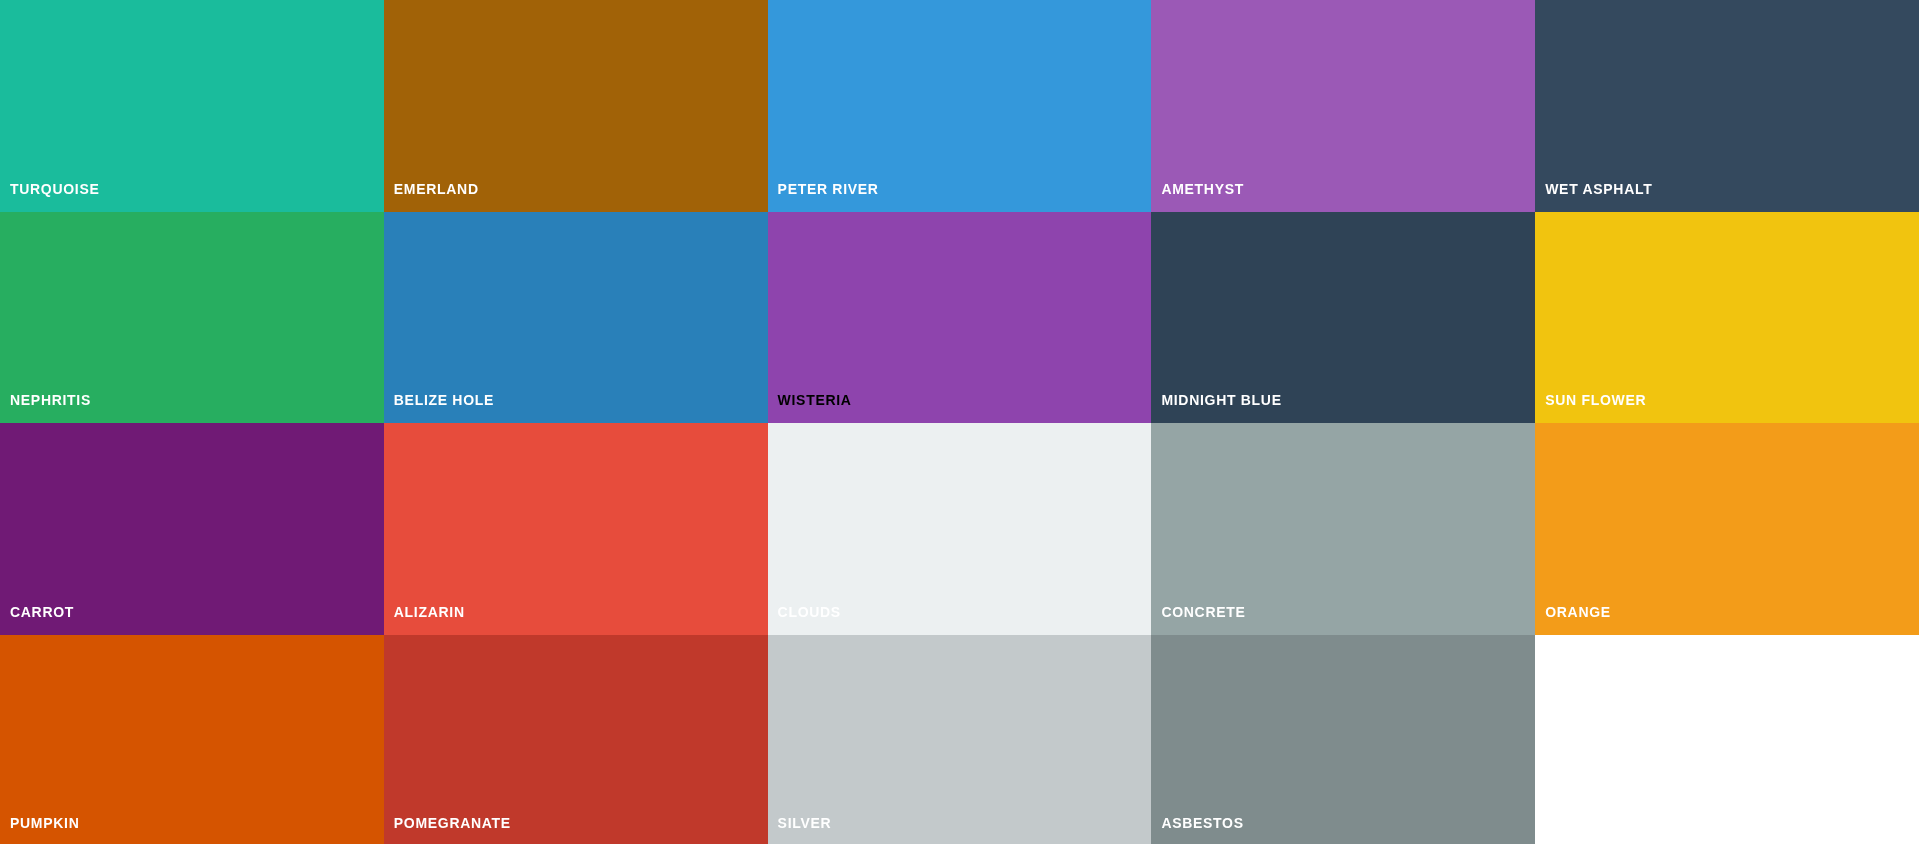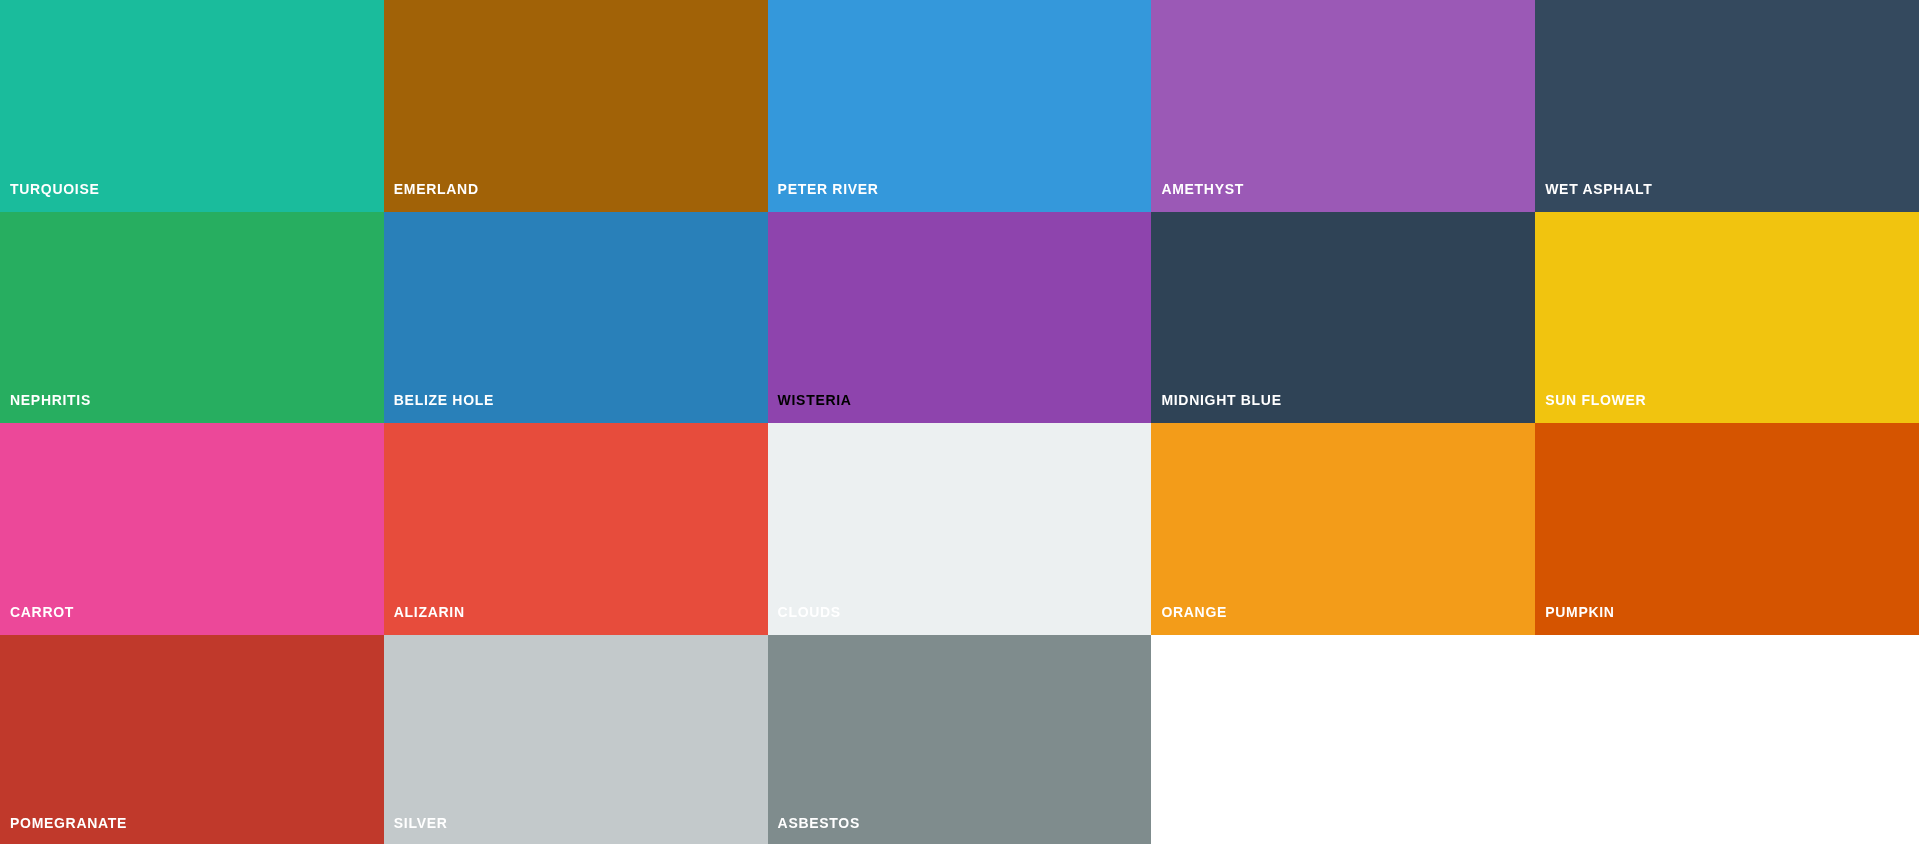--- a/index.html
+++ b/index.html
@@ -72,28 +72,31 @@
     </div>
     <div class="swatch" style="background-color: rgb(142, 68, 173);">
       <span class="swatch-label" style="color: #000000;">WISTERIA</span>
     </div>
     <div class="swatch" style="background-color: rgb(47, 67, 86);">
       <span class="swatch-label" style="color: rgb(255, 255, 255);">MIDNIGHT BLUE</span>
     </div>
     <div class="swatch" style="background-color: rgb(241, 196, 15);">
       <span class="swatch-label" style="color: rgb(255, 255, 255);">SUN FLOWER</span>
     </div>
-    <div class="swatch" style="background-color: #ec4899;">
+    <div class="swatch" style="background-color: #701a75;">
       <span class="swatch-label" style="color: rgb(255, 255, 255);">CARROT</span>
     </div>
     <div class="swatch" style="background-color: rgb(231, 76, 60);">
       <span class="swatch-label" style="color: rgb(255, 255, 255);">ALIZARIN</span>
     </div>
     <div class="swatch" style="background-color: rgb(236, 240, 241);">
       <span class="swatch-label" style="color: rgb(255, 255, 255);">CLOUDS</span>
+    </div>
+    <div class="swatch" style="background-color: rgb(149, 165, 165);">
+      <span class="swatch-label" style="color: rgb(255, 255, 255);">CONCRETE</span>
     </div>
     <div class="swatch" style="background-color: rgb(243, 156, 25);">
       <span class="swatch-label" style="color: rgb(255, 255, 255);">ORANGE</span>
     </div>
     <div class="swatch" style="background-color: rgb(213, 84, 0);">
       <span class="swatch-label" style="color: rgb(255, 255, 255);">PUMPKIN</span>
     </div>
     <div class="swatch" style="background-color: rgb(192, 57, 43);">
       <span class="swatch-label" style="color: rgb(255, 255, 255);">POMEGRANATE</span>
     </div>

